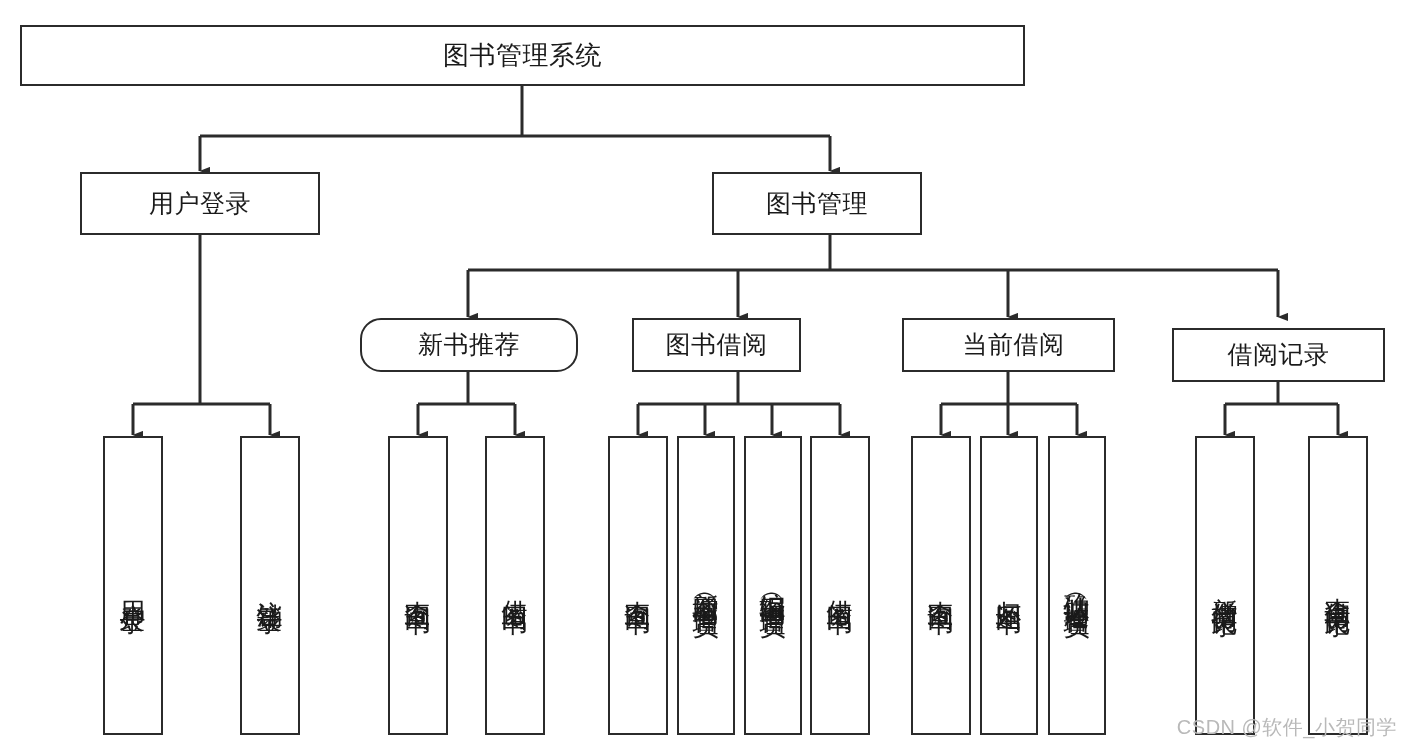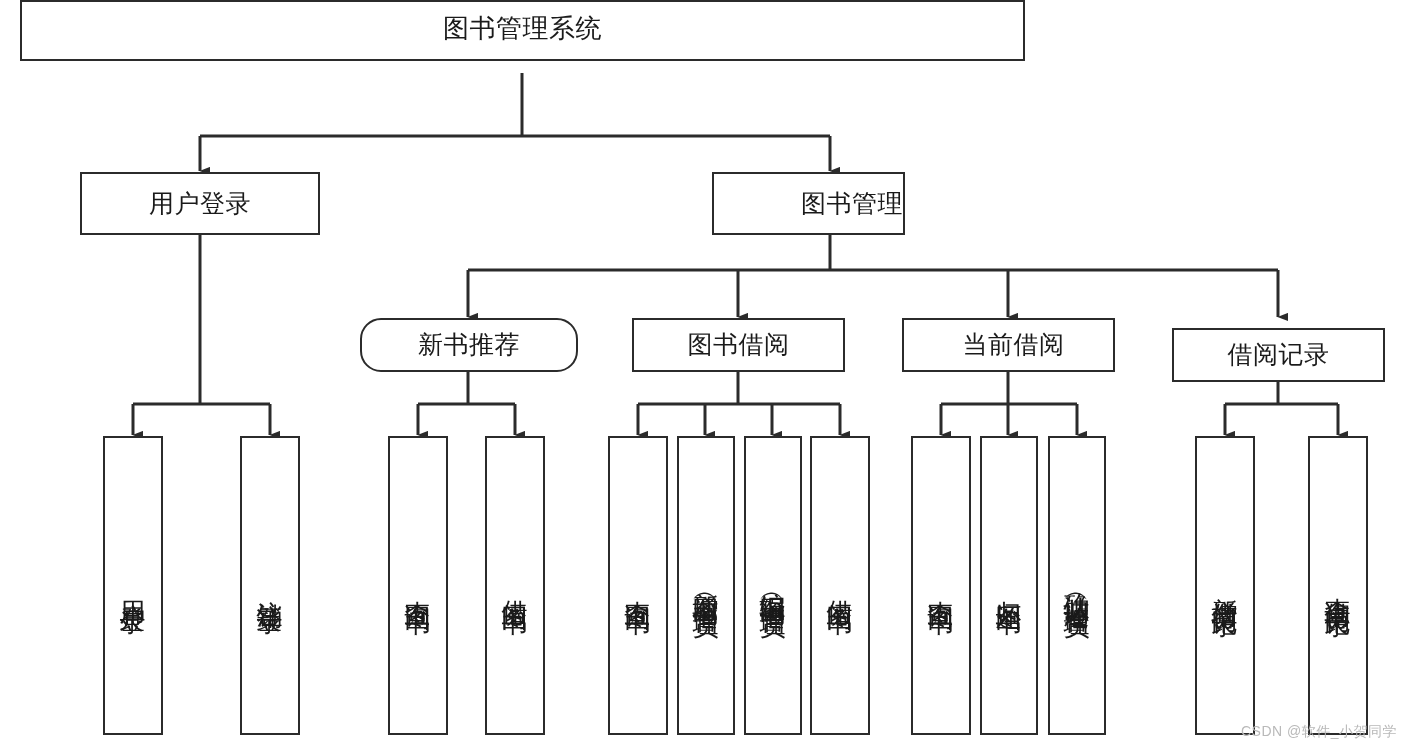--- a/index.html
+++ b/index.html
@@ -60,21 +60,21 @@
     font-size: 26px;
     line-height: 1;
     letter-spacing: 3px;
     white-space: nowrap;
     max-height: 100%;
   }
   #watermark {
     position: absolute;
     right: 8px;
     bottom: 6px;
-    font-size: 14px;
+    font-size: 20px;
     color: #b9b9b9;
     white-space: nowrap;
     letter-spacing: 0.5px;
   }
 </style>
 </head>
 <body>
 
 <div id="canvas">
 
@@ -121,35 +121,35 @@
       <path d="M1008,404 L1008,435" marker-end="url(#arw)"></path>
       <path d="M1077,404 L1077,435" marker-end="url(#arw)"></path>
 
       <path d="M1278,372 L1278,404"></path>
       <path d="M1225,404 L1338,404"></path>
       <path d="M1225,404 L1225,435" marker-end="url(#arw)"></path>
       <path d="M1338,404 L1338,435" marker-end="url(#arw)"></path>
     </g>
   </svg>
 
-  <div class="node h-node root" style="left:20px; top:0; width:1005px; height:61px;font-family:Liberation Mono, monospace;">
+  <div class="node h-node root" style="left:20px; top:25px; width:1005px; height:61px;">
     <span class="lbl">图书管理系统</span>
   </div>
 
   <div class="node h-node" style="left:80px; top:172px; width:240px; height:63px;">
     <span class="lbl">用户登录</span>
   </div>
-  <div class="node h-node" style="left:712px; top:172px; width:193px; height:63px;justify-content:flex-end;">
+  <div class="node h-node" style="left:712px; top:172px; width:210px; height:63px;">
     <span class="lbl">图书管理</span>
   </div>
 
   <div class="node h-node" style="left:360px; top:318px; width:218px; height:54px;border-radius:21px;">
     <span class="lbl">新书推荐</span>
   </div>
-  <div class="node h-node" style="left:632px; top:318px; width:213px; height:54px;">
+  <div class="node h-node" style="left:632px; top:318px; width:169px; height:54px;">
     <span class="lbl">图书借阅</span>
   </div>
   <div class="node h-node" style="left:902px; top:318px; width:213px; height:54px;padding-left:10px;">
     <span class="lbl">当前借阅</span>
   </div>
   <div class="node h-node" style="left:1172px; top:328px; width:213px; height:54px;">
     <span class="lbl">借阅记录</span>
   </div>
 
   <div class="node v-node" style="left:103px; top:436px; width:60px; height:299px;">

